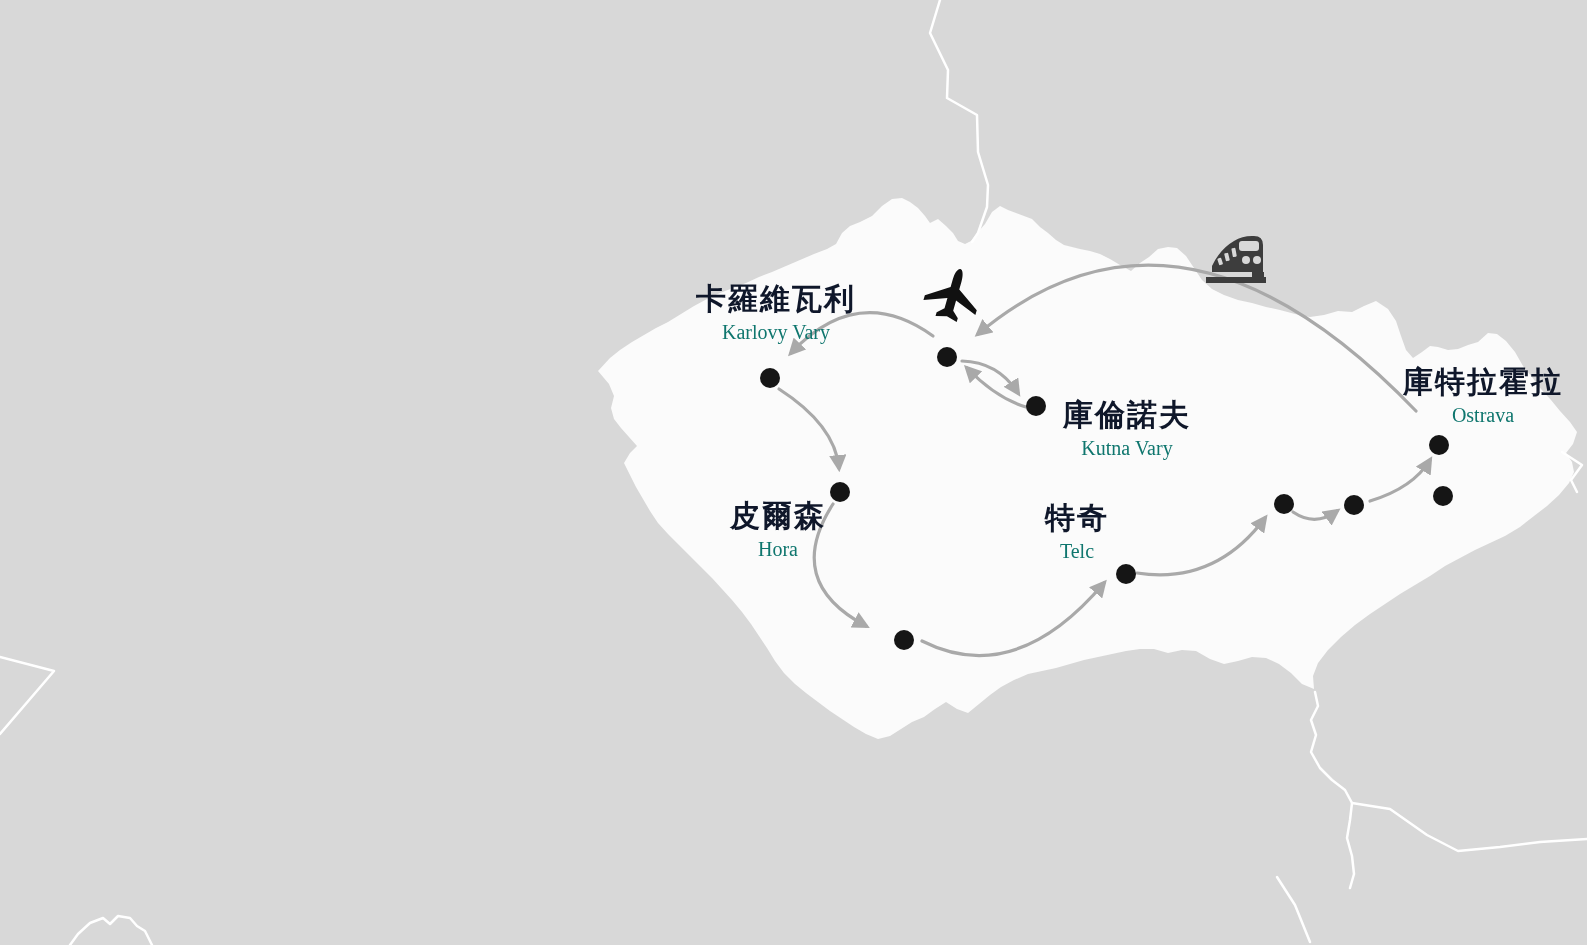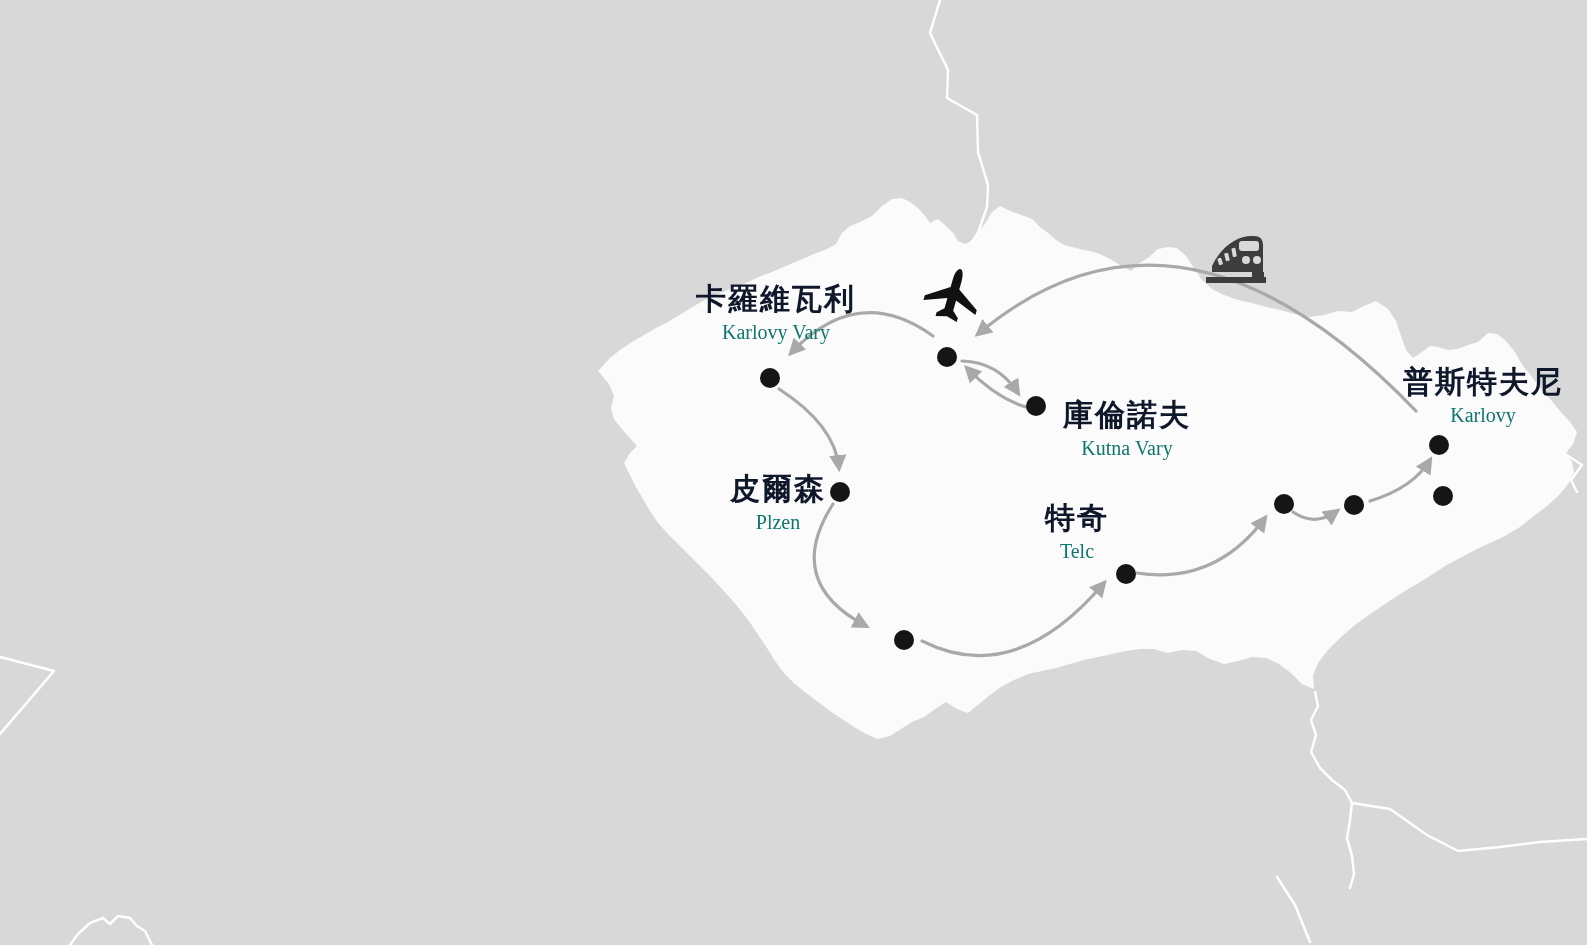--- a/index.html
+++ b/index.html
@@ -113,32 +113,32 @@
     <div class="zh">卡羅維瓦利</div>
     <div class="en">Karlovy Vary</div>
   </div>
 
 
   <div class="city" style="left:1127px;top:399px">
     <div class="zh">庫倫諾夫</div>
     <div class="en">Kutna Vary</div>
   </div>
 
-  <div class="city" style="left:778px;top:473px">
+  <div class="city" style="left:778px;top:500px">
     <div class="zh">皮爾森</div>
-    <div class="en">Plzen</div>
+    <div class="en">Hora</div>
   </div>
 
 
   <div class="city" style="left:1077px;top:502px">
     <div class="zh">特奇</div>
     <div class="en">Telc</div>
   </div>
 
 
 
   <div class="city" style="left:1483px;top:366px">
-    <div class="zh">普斯特夫尼</div>
-    <div class="en">Karlovy</div>
+    <div class="zh">庫特拉霍拉</div>
+    <div class="en">Ostrava</div>
   </div>
 
 
 </div>
 
 </body></html>

